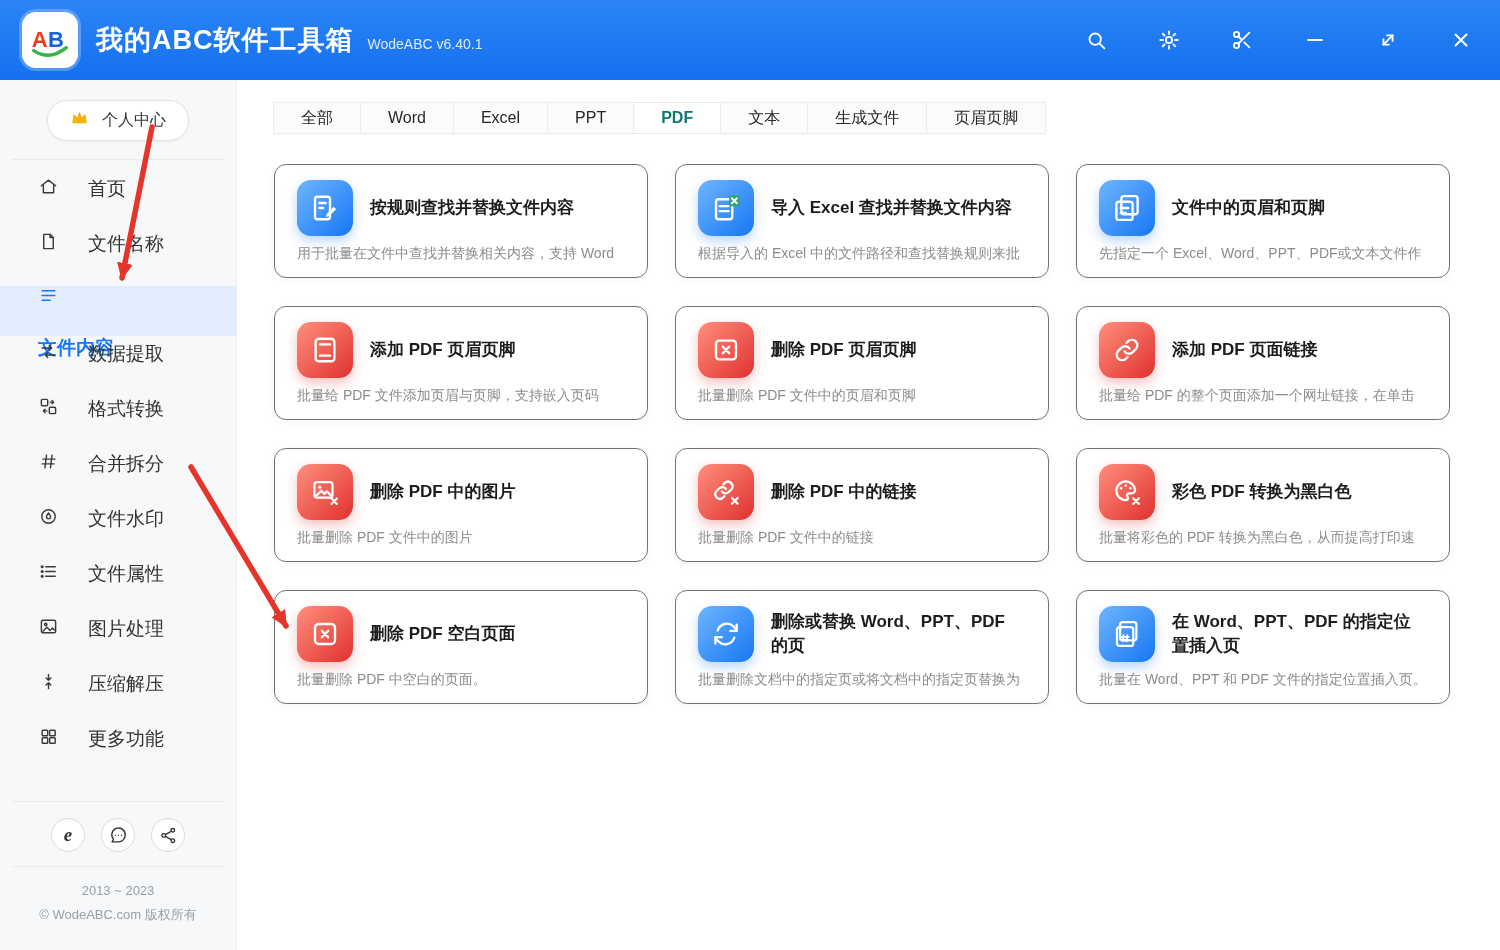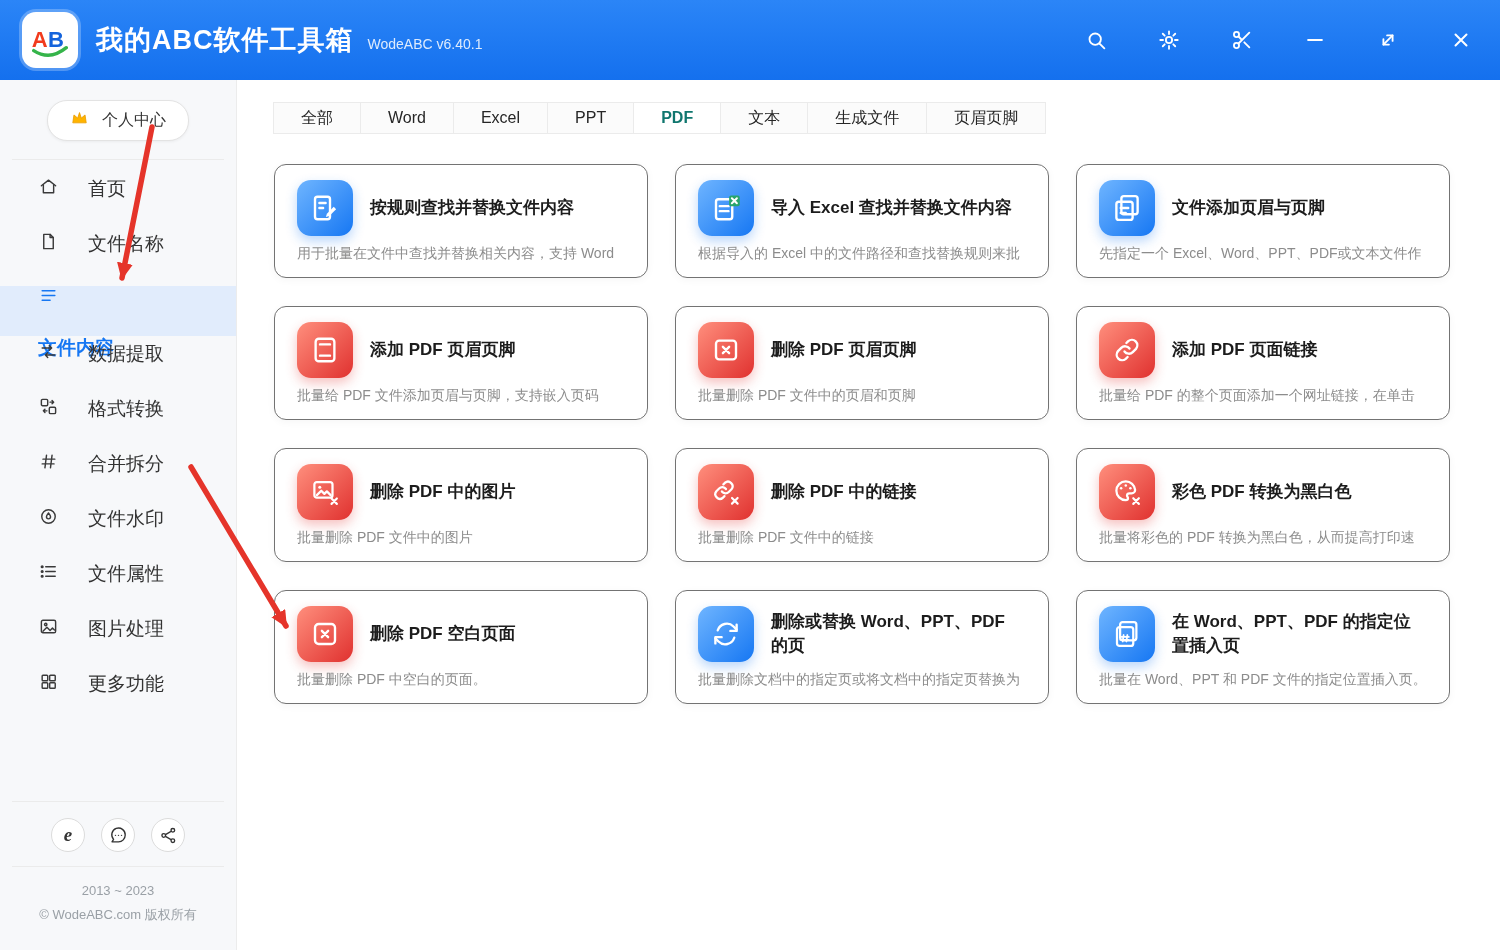--- a/index.html
+++ b/index.html
@@ -205,20 +205,29 @@
               <svg width="19" height="19" viewBox="0 0 24 24" fill="none" stroke="#3a3a3a" stroke-width="1.8" stroke-linecap="round" stroke-linejoin="round">
                 <rect x="3" y="4" width="18" height="16" rx="2"></rect>
                 <circle cx="8.5" cy="9.5" r="1.5"></circle>
                 <path d="M5 18l5-5 4 4 3-3 2.5 2.5"></path>
               </svg>
             </span>
           <span class="nav-label">图片处理</span>
         </div>
         <div class="nav-item">
           <span class="nav-icon">
+              <svg width="19" height="19" viewBox="0 0 24 24" fill="none" stroke="#3a3a3a" stroke-width="1.8" stroke-linecap="round" stroke-linejoin="round">
+                <path d="M12 3v7M9 7.5l3 3 3-3"></path>
+                <path d="M12 21v-7M9 16.5l3-3 3 3"></path>
+              </svg>
+            </span>
+          <span class="nav-label">压缩解压</span>
+        </div>
+        <div class="nav-item">
+          <span class="nav-icon">
               <svg width="19" height="19" viewBox="0 0 24 24" fill="none" stroke="#3a3a3a" stroke-width="1.8">
                 <rect x="4" y="4" width="7" height="7" rx="1"></rect>
                 <rect x="13.5" y="4" width="7" height="7" rx="1"></rect>
                 <rect x="4" y="13.5" width="7" height="7" rx="1"></rect>
                 <rect x="13.5" y="13.5" width="7" height="7" rx="1"></rect>
               </svg>
             </span>
           <span class="nav-label">更多功能</span>
         </div>
       </nav>
@@ -300,21 +309,21 @@
 
         <div class="card">
           <div class="card-top">
             <div class="card-icon blue">
               <svg width="30" height="30" viewBox="0 0 24 24" fill="none" stroke="#fff" stroke-width="1.9" stroke-linecap="round" stroke-linejoin="round">
                   <rect x="7.5" y="2.5" width="13" height="14.5" rx="2"></rect>
                   <rect x="3.5" y="7" width="13" height="14.5" rx="2"></rect>
                   <path d="M7 12h6M7 16h4"></path>
                 </svg>
             </div>
-            <div class="card-title">文件添加页眉与页脚</div>
+            <div class="card-title">文件中的页眉和页脚</div>
           </div>
           <div class="card-desc">先指定一个 Excel、Word、PPT、PDF或文本文件作</div>
         </div>
 
         <div class="card">
           <div class="card-top">
             <div class="card-icon red">
               <svg width="30" height="30" viewBox="0 0 24 24" fill="none" stroke="#fff" stroke-width="1.9" stroke-linecap="round" stroke-linejoin="round">
                   <rect x="4.5" y="3" width="15" height="18" rx="2.5"></rect>
                   <path d="M8 7.5h8M8 16.5h8"></path>

